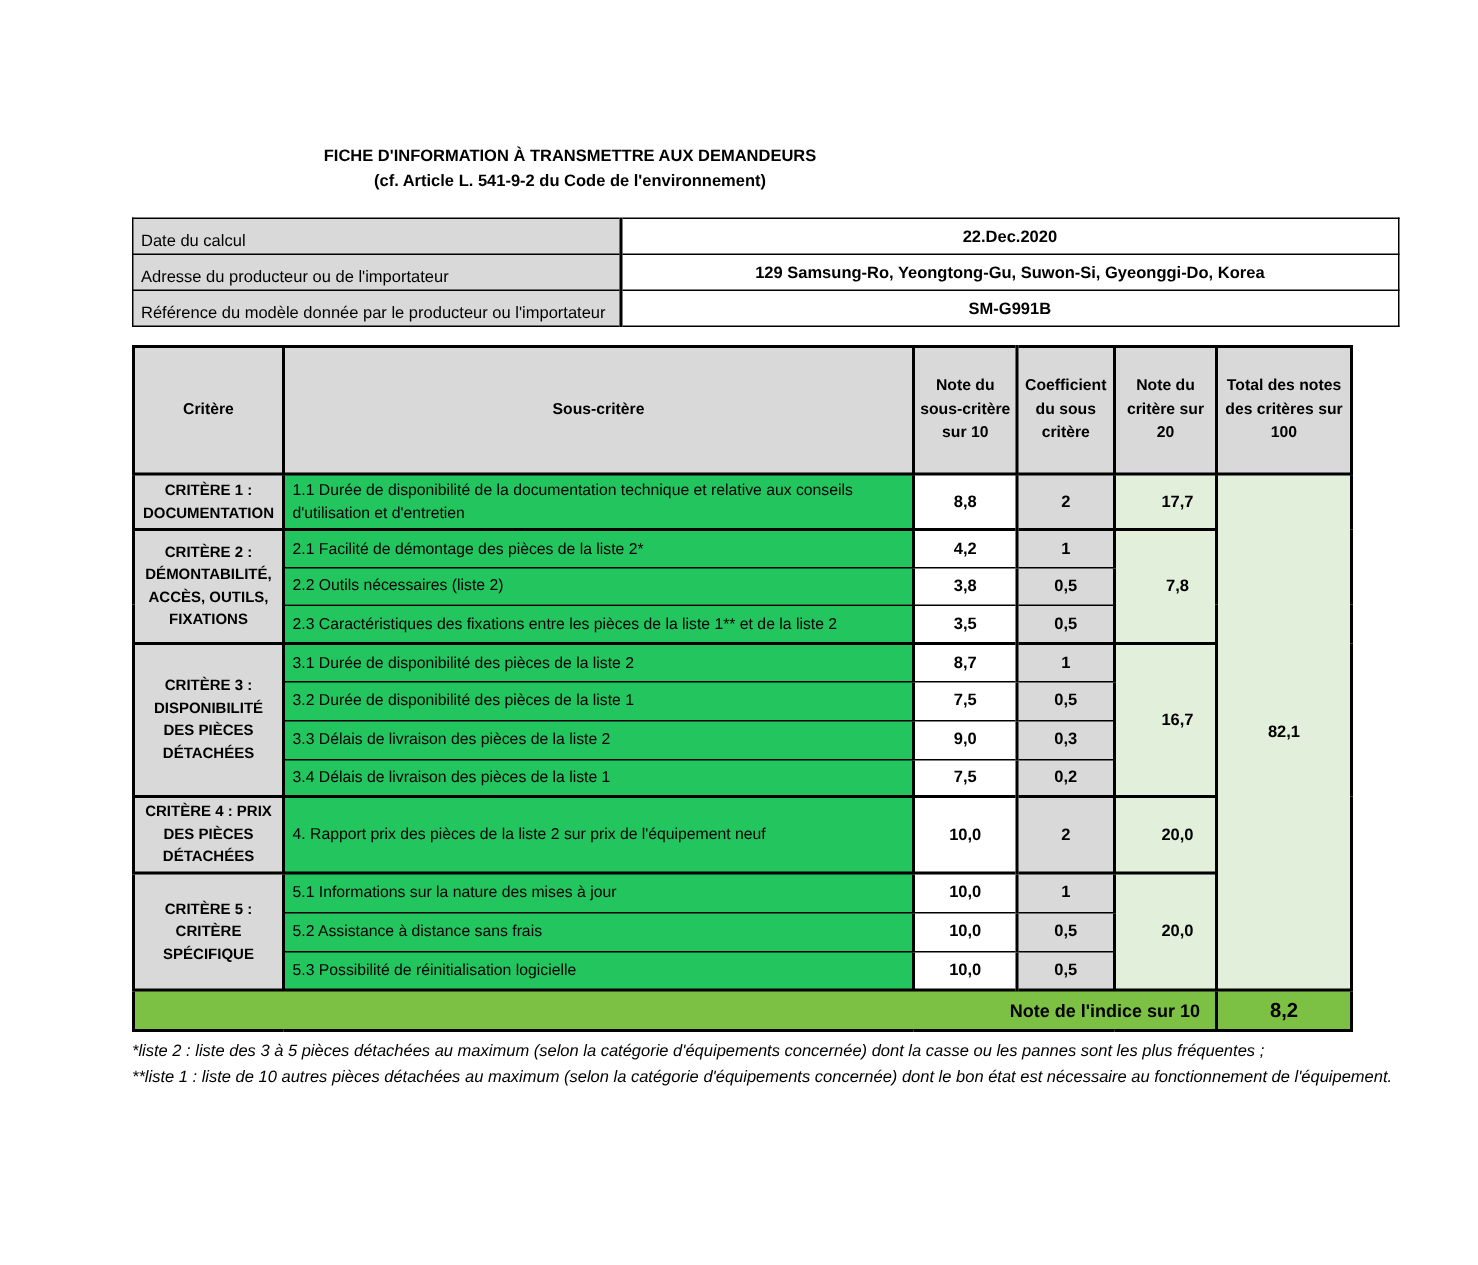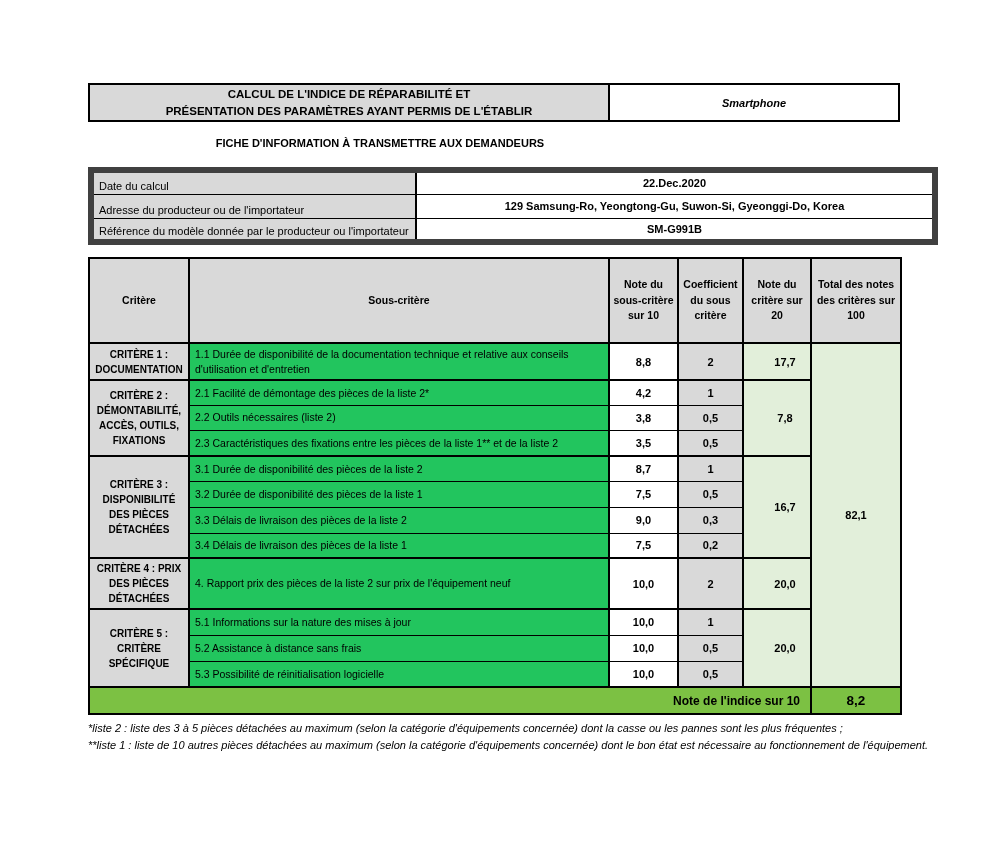--- a/index.html
+++ b/index.html
@@ -14,21 +14,21 @@
     font-weight: bold; font-size: 11.5px; line-height: 1.45; }
   .title-right { flex: 1; display: flex; align-items: center; justify-content: center;
     font-weight: bold; font-style: italic; font-size: 11px; }
 
   
   .fiche { width: 584px; margin-top: 15px; text-align: center; font-weight: bold; font-size: 11px; }
   .fiche-line2 { margin-top: 5px; }
 
   
   .info-table { border-collapse: collapse; table-layout: fixed; width: 812px;
-    margin-top: 18px; border: 6px solid #404040; }
+    margin-top: 18px; border: 1px solid #404040; }
   .info-table td { border: 1px solid #000; font-size: 11px; height: 24px; padding: 2px 5px; }
   .info-label { background: #d9d9d9; width: 325px; border-right: 2px solid #000 !important;
     vertical-align: bottom; padding-bottom: 3px; }
   .info-value { width: 519px; text-align: center; font-weight: bold; vertical-align: middle; }
 
   
   .main-table { border-collapse: collapse; table-layout: fixed; width: 812px;
     margin-top: 12px; border: 2px solid #000; }
   .main-table th, .main-table td { border: 1px solid #000;
     border-left-width: 2px; border-right-width: 2px; }
@@ -53,30 +53,24 @@
 
   
   .footnotes { margin-top: 8px; font-size: 11px; font-style: italic; line-height: 1.0; width: 870px; }
   .footnotes div { margin-bottom: 6px; }
 </style>
 </head>
 <body>
 
 <div class="doc">
 
-  <div class="title-box">
-    <div class="title-left">
-      <div>CALCUL DE L'INDICE DE RÉPARABILITÉ ET</div>
-      <div>PRÉSENTATION DES PARAMÈTRES AYANT PERMIS DE L'ÉTABLIR</div>
-    </div>
-    <div class="title-right">Smartphone</div>
-  </div>
 
   <div class="fiche">
     <div>FICHE D'INFORMATION À TRANSMETTRE AUX DEMANDEURS</div>
+    <div class="fiche-line2">(cf. Article L. 541-9-2 du Code de l'environnement)</div>
   </div>
 
   <table class="info-table">
     <tbody>
       <tr>
         <td class="info-label">Date du calcul</td>
         <td class="info-value">22.Dec.2020</td>
       </tr>
       <tr>
         <td class="info-label">Adresse du producteur ou de l'importateur</td>

